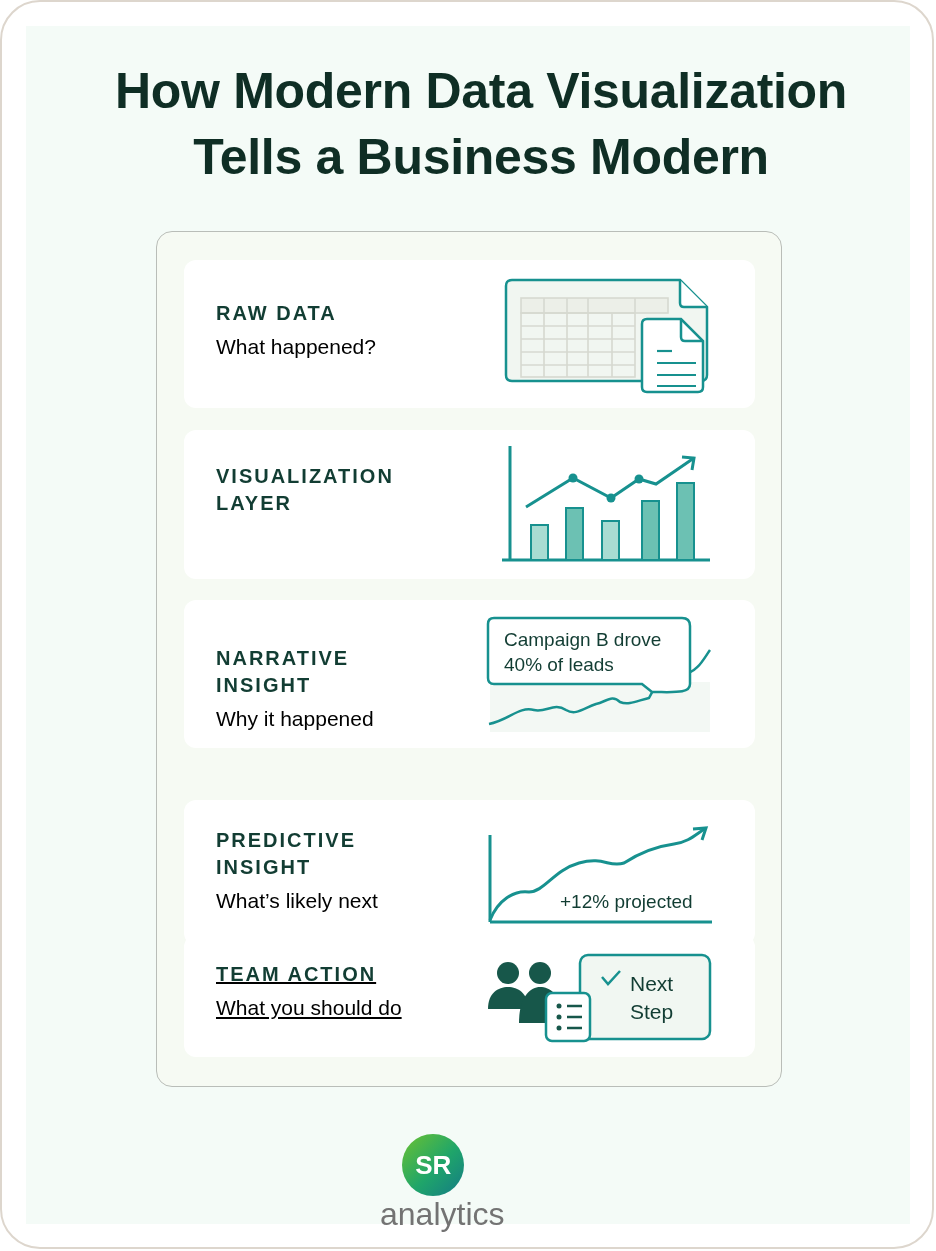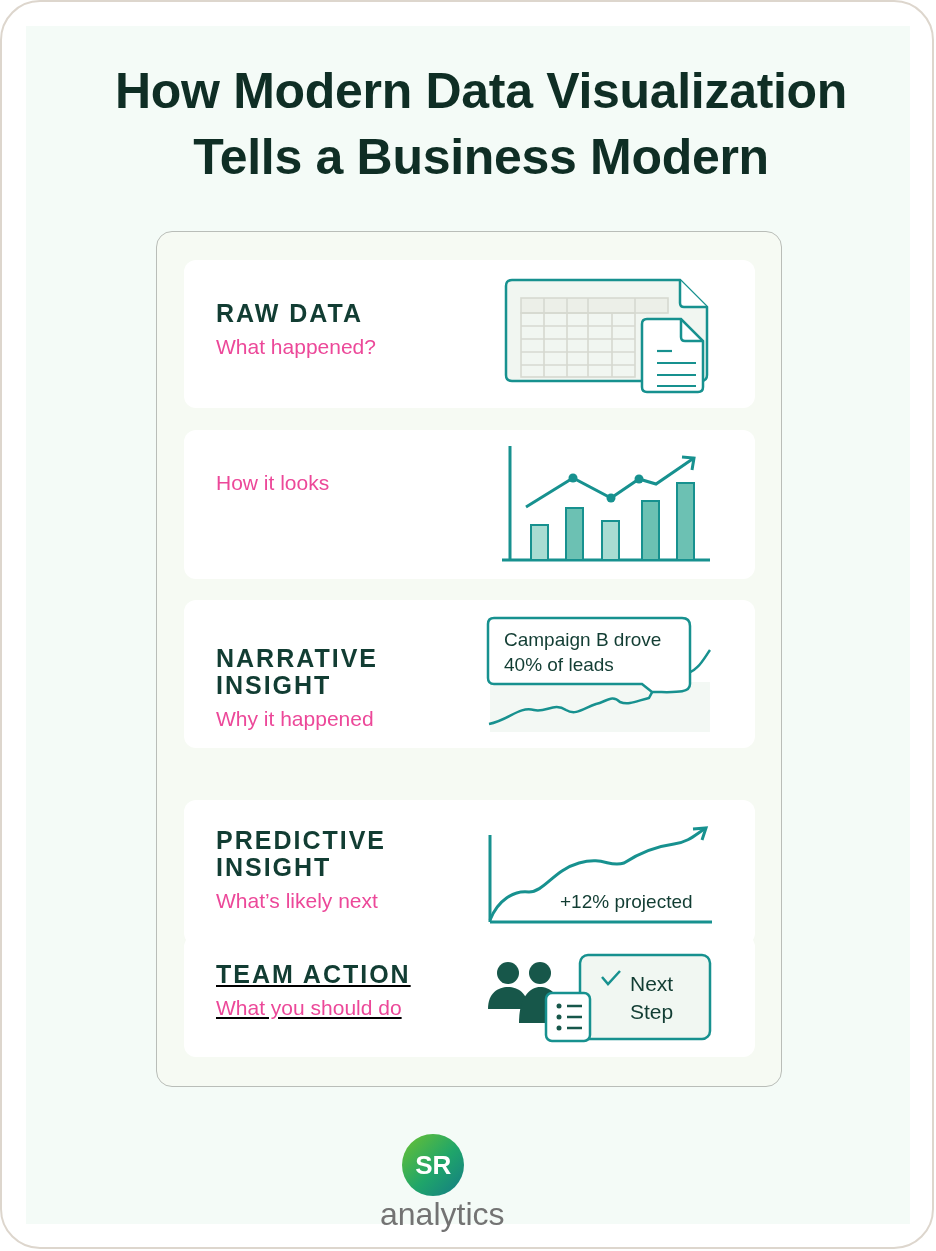--- a/index.html
+++ b/index.html
@@ -3,22 +3,22 @@
 <meta charset="utf-8">
 <style>
   html, body { margin:0; padding:0; }
   body { width:936px; height:1251px; background:#ffffff; font-family:"Liberation Sans", sans-serif; position:relative; overflow:hidden; }
   .frame { position:absolute; left:0; top:0; width:934px; height:1249px; border:2px solid #ddd6cd; border-radius:40px; background:#ffffff; box-sizing:border-box; }
   .inner { position:absolute; left:26px; top:26px; width:884px; height:1198px; background:#f4fbf7; }
   .title { position:absolute; left:0; top:58px; width:936px; text-align:center; font-weight:bold; font-size:50px; line-height:66px; color:#0f2e25; letter-spacing:-0.3px;padding-left:13px; }
   .panel { position:absolute; left:156px; top:231px; width:626px; height:856px; border:1px solid #b9bdb8; border-radius:16px; background:#f6faf3; box-sizing:border-box; }
   .card { position:absolute; left:184px; width:571px; background:#ffffff; border-radius:12px; }
   .card .txt { position:absolute; left:32px; }
-  .heading { font-weight:bold; font-size:25px; letter-spacing:2px; color:#123d33; line-height:27px; }
-  .sub { font-size:21px; color:#ec4899; line-height:28px; margin-top:6px; }
+  .heading { font-weight:bold; font-size:20px; letter-spacing:2px; color:#123d33; line-height:27px; }
+  .sub { font-size:21px; color:#000000; line-height:28px; margin-top:6px; }
   .card svg { position:absolute; }
   .logo { position:absolute; left:362px; top:1134px; display:flex; align-items:center;flex-direction:column; }
   .logo-circle { width:62px; height:62px; border-radius:50%; background:linear-gradient(135deg,#6cc230 0%,#1fa56a 55%,#147a86 100%); color:#fff; font-weight:bold; font-size:26px; display:flex; align-items:center; justify-content:center; }
   .logo-text { margin-left:18px; font-size:32px; color:#737373; }
 </style>
 </head>
 <body>
 
 <div class="frame"></div>
 <div class="inner"></div>
@@ -58,21 +58,22 @@
       <line x1="153" y1="73" x2="168" y2="73"></line>
         <line x1="153" y1="85" x2="192" y2="85"></line>
         <line x1="153" y1="97" x2="192" y2="97"></line>
         <line x1="153" y1="108" x2="192" y2="108"></line>
     </g>
   </svg>
 </div>
 
 <div class="card" style="top:430px;height:149px;">
   <div class="txt" style="top:33px;">
-    <div class="sub">How it looks</div>
+    <div class="heading">VISUALIZATION</div>
+    <div class="heading">LAYER</div>
   </div>
   <svg style="left:312px;top:12px;" width="220" height="125" viewBox="0 0 220 125">
     <line x1="14" y1="4" x2="14" y2="118" stroke="#17918f" stroke-width="3"></line>
     <line x1="6" y1="118" x2="214" y2="118" stroke="#17918f" stroke-width="3"></line>
     <rect x="35" y="83" width="17" height="35" fill="#a8dcd2" stroke="#17918f" stroke-width="2"></rect>
     <rect x="70" y="66" width="17" height="52" fill="#6cc1b3" stroke="#17918f" stroke-width="2"></rect>
     <rect x="106" y="79" width="17" height="39" fill="#a8dcd2" stroke="#17918f" stroke-width="2"></rect>
     <rect x="146" y="59" width="17" height="59" fill="#6cc1b3" stroke="#17918f" stroke-width="2"></rect>
     <rect x="181" y="41" width="17" height="77" fill="#6cc1b3" stroke="#17918f" stroke-width="2"></rect>
     <polyline points="30,65 77,36 115,56 143,37 160,42 198,16" fill="none" stroke="#17918f" stroke-width="3"></polyline>

